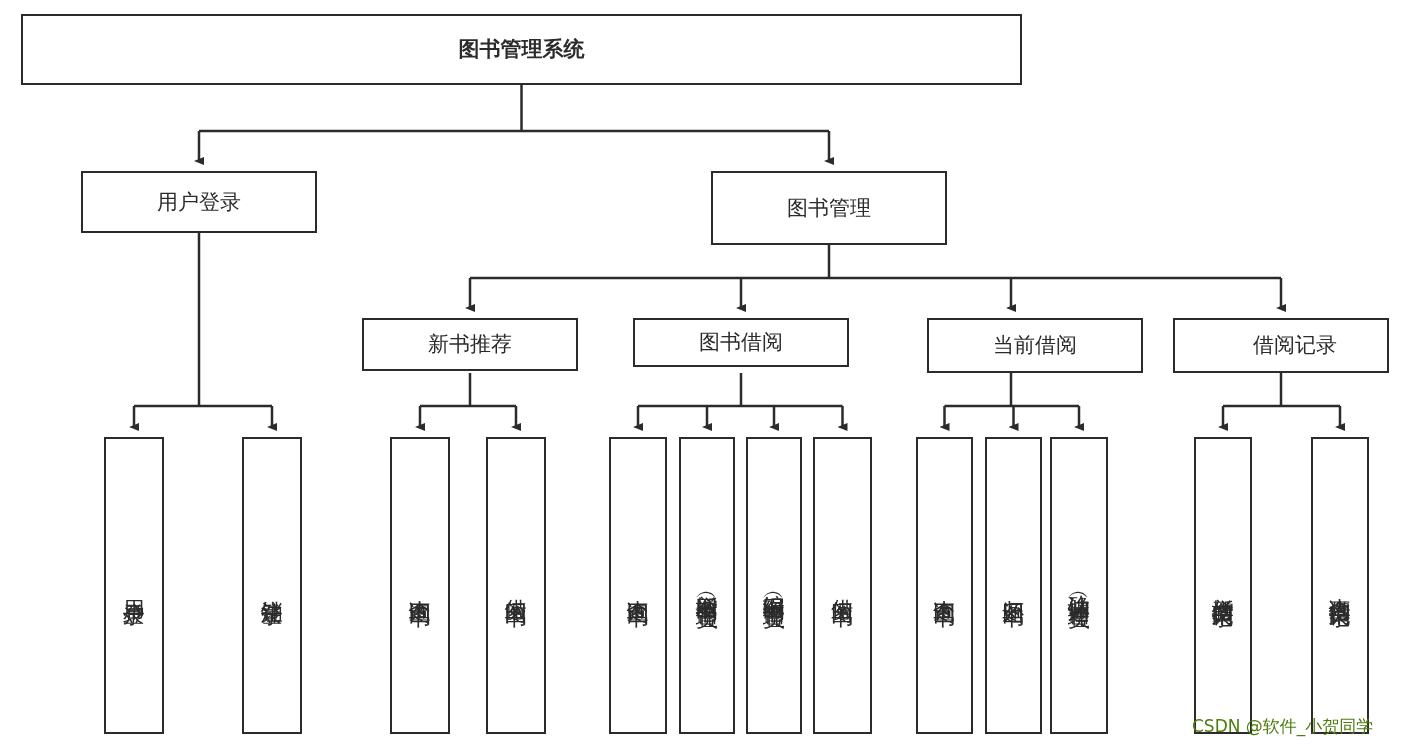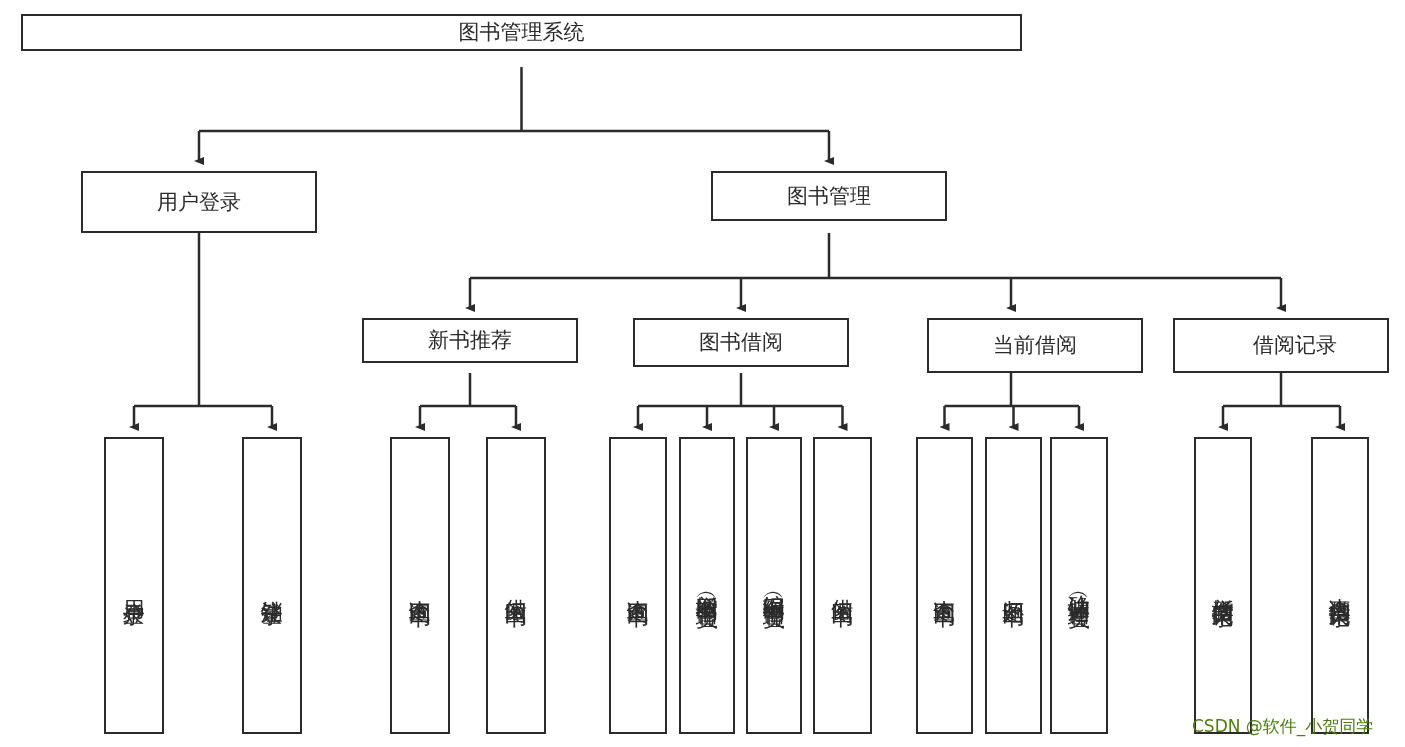--- a/index.html
+++ b/index.html
@@ -103,30 +103,30 @@
         <line x1="944.5" y1="406" x2="944.5" y2="427" stroke="#2b2b2b" stroke-width="2.5" marker-end="url(#arrow-head)"></line>
         <line x1="1013.5" y1="406" x2="1013.5" y2="427" stroke="#2b2b2b" stroke-width="2.5" marker-end="url(#arrow-head)"></line>
         <line x1="1079" y1="406" x2="1079" y2="427" stroke="#2b2b2b" stroke-width="2.5" marker-end="url(#arrow-head)"></line>
         <line x1="1281" y1="373" x2="1281" y2="406" stroke="#2b2b2b" stroke-width="2.5"></line>
         <line x1="1223" y1="406" x2="1340" y2="406" stroke="#2b2b2b" stroke-width="2.5"></line>
         <line x1="1223" y1="406" x2="1223" y2="427" stroke="#2b2b2b" stroke-width="2.5" marker-end="url(#arrow-head)"></line>
         <line x1="1340" y1="406" x2="1340" y2="427" stroke="#2b2b2b" stroke-width="2.5" marker-end="url(#arrow-head)"></line>
       </g>
   </svg>
   <div id="node-layer">
-      <div class="node horizontal" style="left: 21px; top: 14px; width: 1001px; height: 37px;">
+      <div class="node horizontal" style="left: 21px; top: 14px; width: 1001px; height: 71px; font-weight: bold;">
         <span class="label">图书管理系统</span>
       </div>
       <div class="node horizontal" style="left: 81px; top: 171px; width: 236px; height: 62px;">
         <span class="label">用户登录</span>
       </div>
-      <div class="node horizontal" style="left: 711px; top: 171px; width: 236px; height: 50px;">
+      <div class="node horizontal" style="left: 711px; top: 171px; width: 236px; height: 74px;">
         <span class="label">图书管理</span>
       </div>
-      <div class="node horizontal" style="left: 362px; top: 318px; width: 216px; height: 45px;">
+      <div class="node horizontal" style="left: 362px; top: 318px; width: 216px; height: 53px;">
         <span class="label">新书推荐</span>
       </div>
       <div class="node horizontal" style="left: 633px; top: 318px; width: 216px; height: 49px;">
         <span class="label">图书借阅</span>
       </div>
       <div class="node horizontal" style="left: 903px; top: 318px; width: 216px; height: 55px; margin-left: 24px;">
         <span class="label">当前借阅</span>
       </div>
       <div class="node horizontal" style="left: 1173px; top: 318px; width: 216px; height: 55px; padding-left: 28px;">
         <span class="label">借阅记录</span>

